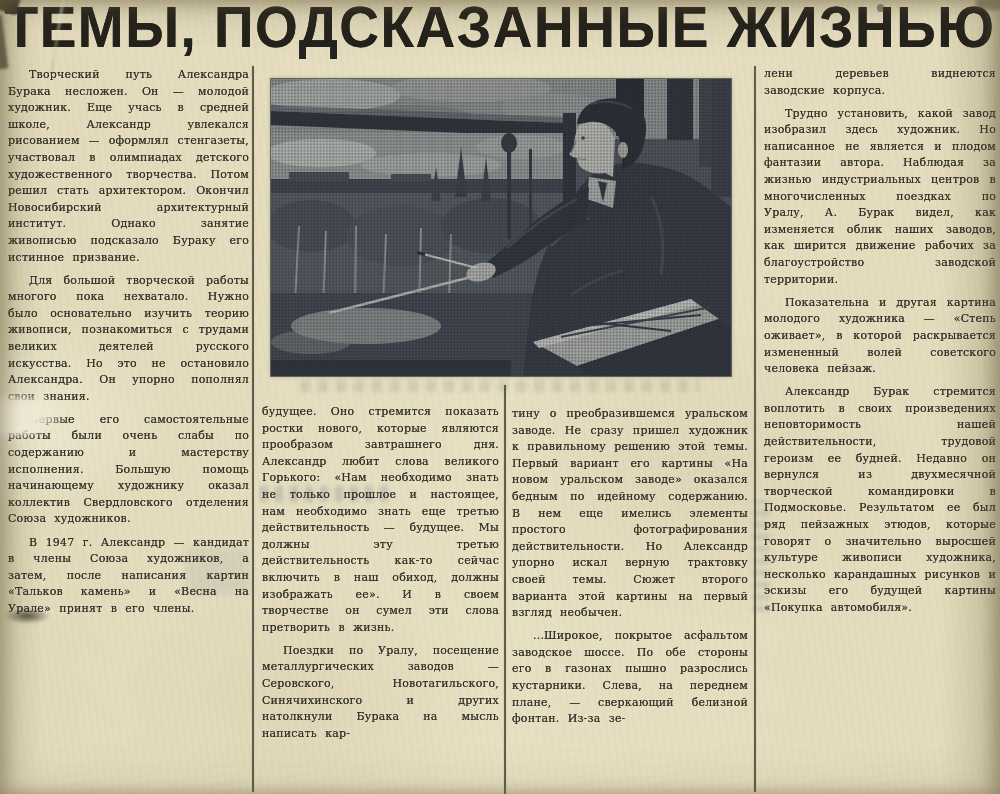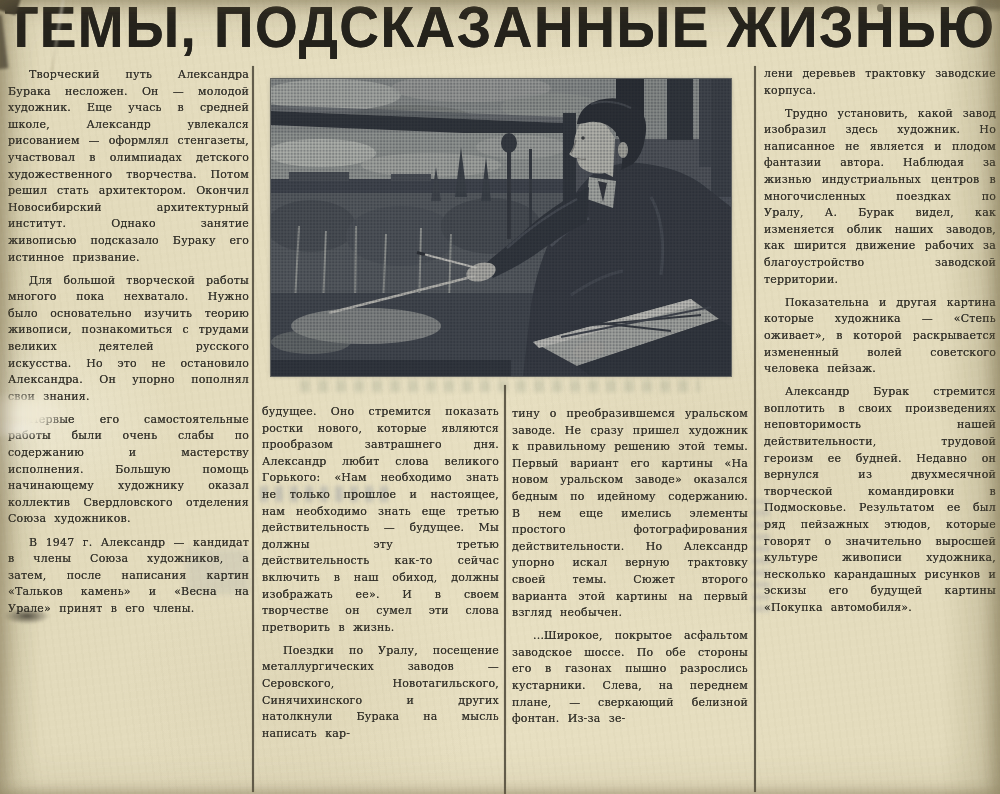--- a/index.html
+++ b/index.html
@@ -205,23 +205,23 @@
   <div class="col col2">
       <p class="noind">будущее. Оно стремится показать ростки нового, которые являются прообразом завтрашнего дня. Александр любит слова великого Горького: «Нам необходимо знать не только прошлое и настоящее, нам необходимо знать еще третью действительность — будущее. Мы должны эту третью действительность как-то сейчас включить в наш обиход, должны изображать ее». И в своем творчестве он сумел эти слова претворить в жизнь.</p>
       <p>Поездки по Уралу, посещение металлургических заводов — Серовского, Новотагильского, Синячихинского и других натолкнули Бурака на мысль написать кар-</p>
     </div>
   <div class="col col3">
       <p class="noind">тину о преобразившемся уральском заводе. Не сразу пришел художник к правильному решению этой темы. Первый вариант его картины «На новом уральском заводе» оказался бедным по идейному содержанию. В нем еще имелись элементы простого фотографирования действительности. Но Александр упорно искал верную трактовку своей темы. Сюжет второго варианта этой картины на первый взгляд необычен.</p>
       <p>...Широкое, покрытое асфальтом заводское шоссе. По обе стороны его в газонах пышно разрослись кустарники. Слева, на переднем плане, — сверкающий белизной фонтан. Из-за зе-</p>
     </div>
   <div class="col col4">
     <div>
-        <p class="noind">лени деревьев трактовку заводские корпуса.</p>
+        <p class="noind">лени деревьев виднеются заводские корпуса.</p>
         <p>Трудно установить, какой завод изобразил здесь художник. Но написанное не является и плодом фантазии автора. Наблюдая за жизнью индустриальных центров в многочисленных поездках по Уралу, А. Бурак видел, как изменяется облик наших заводов, как ширится движение рабочих за благоустройство заводской территории.</p>
-        <p>Показательна и другая картина которые художника — «Степь оживает», в которой раскрывается измененный волей советского человека пейзаж.</p>
+        <p>Показательна и другая картина молодого художника — «Степь оживает», в которой раскрывается измененный волей советского человека пейзаж.</p>
         <p>Александр Бурак стремится воплотить в своих произведениях неповторимость нашей действительности, трудовой героизм ее будней. Недавно он вернулся из двухмесячной творческой командировки в Подмосковье. Результатом ее был ряд пейзажных этюдов, которые говорят о значительно выросшей культуре живописи художника, несколько карандашных рисунков и эскизы его будущей картины «Покупка автомобиля».</p>
       </div>
 
   </div>
 
   <div class="stain ghost1"></div>
   <div class="stain ghost2"></div>
   <div class="stain ghost3"></div>
   <div class="stain ghost4"></div>
   <div class="stain tear1"></div>

